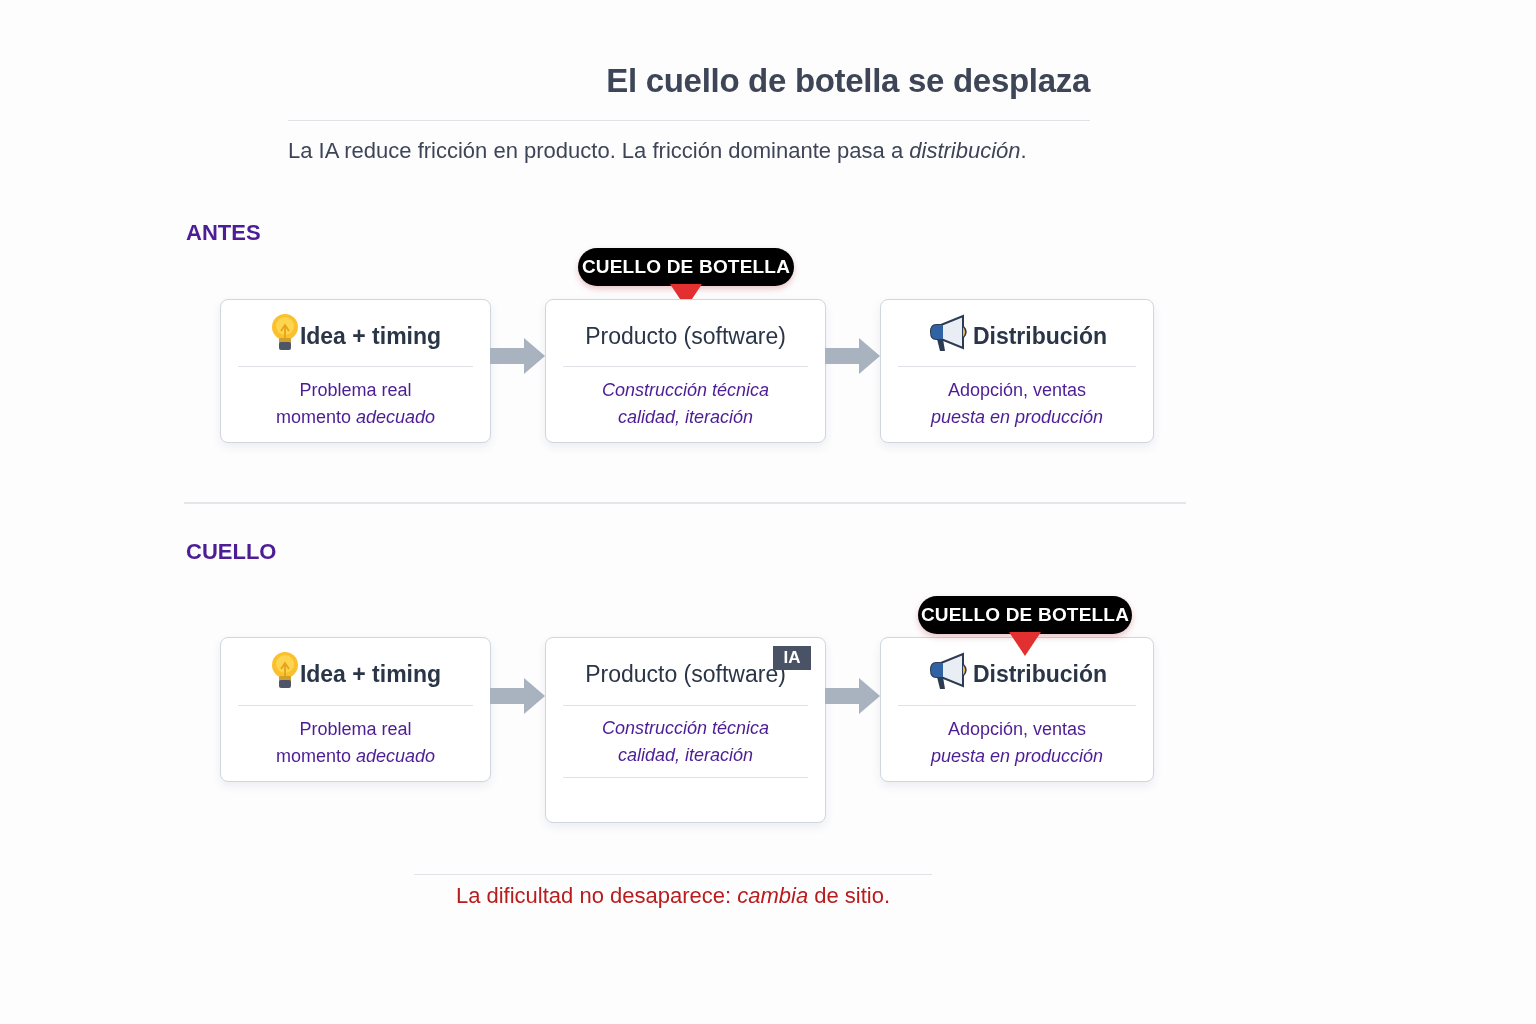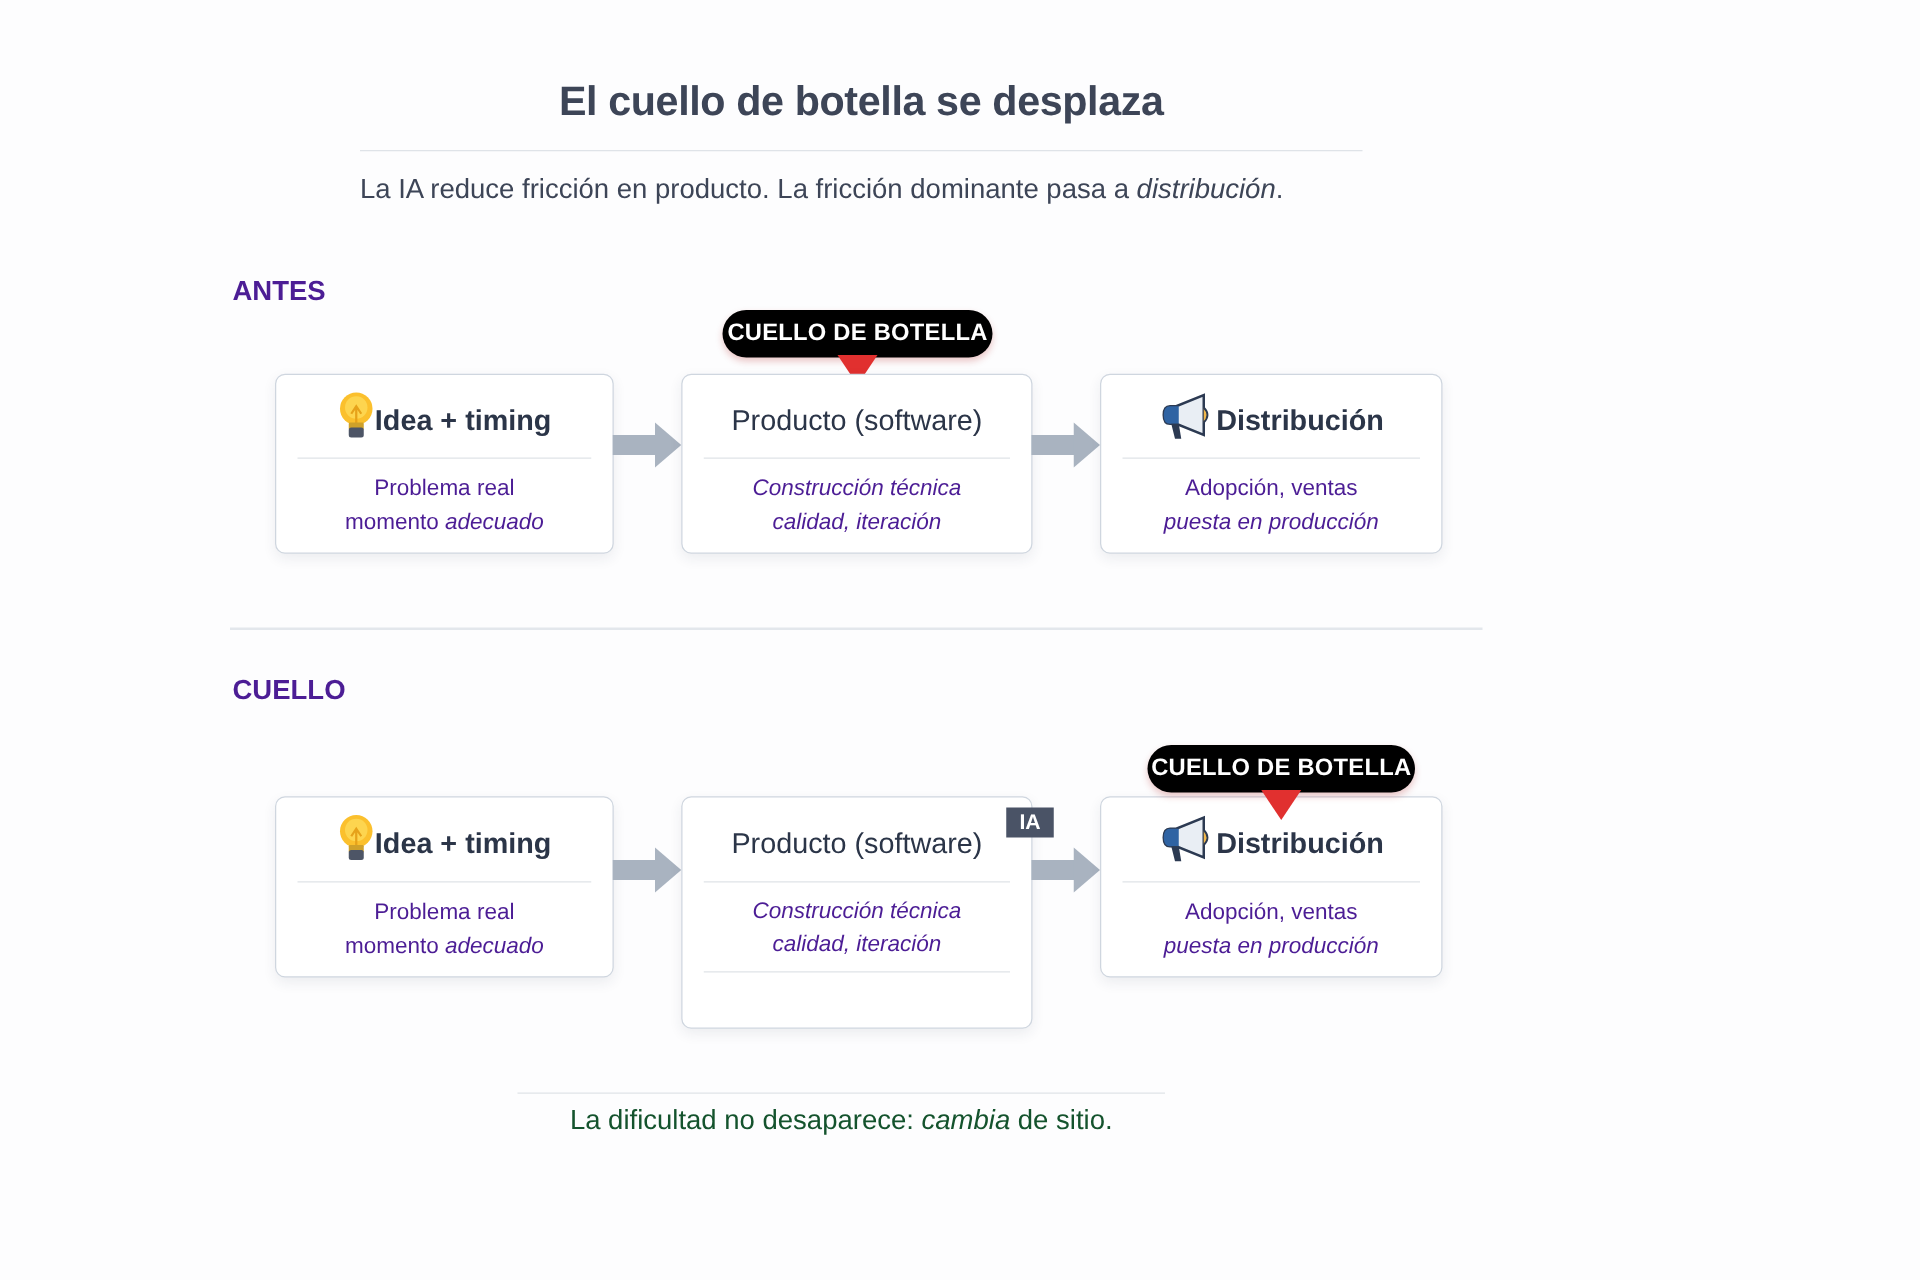--- a/index.html
+++ b/index.html
@@ -4,21 +4,21 @@
 <style>
   html, body { margin: 0; padding: 0; }
   body {
     width: 1536px; height: 1024px; position: relative; overflow: hidden;
     background: #fdfdfe;
     font-family: "Liberation Sans", "DejaVu Sans", sans-serif;
     color: #3b4456;
   }
   .title {
     position: absolute; left: 288px; width: 802px; top: 62px;
-    text-align: center; font-size: 33px; font-weight: bold; color: #3d4557;
+    text-align: right; font-size: 33px; font-weight: bold; color: #3d4557;
     letter-spacing: -0.3px;
   }
   .title-rule {
     position: absolute; left: 288px; width: 802px; top: 120px; height: 1px;
     background: #dfe3e8;
   }
   .subtitle {
     position: absolute; left: 288px; width: 802px; top: 138px;
     font-size: 22px; color: #3d4557;
   }
@@ -59,33 +59,32 @@
   }
   .badge::after {
     content: ""; position: absolute; left: 50%; bottom: -22px; transform: translateX(-50%);
     border-left: 16px solid transparent; border-right: 16px solid transparent;
     border-top: 24px solid #e1302f;
   }
   .ia-tag {
     position: absolute; background: #4a5366; color: #fff; font-weight: bold;
     font-size: 17px; border-radius: 0; width: 38px; height: 24px; line-height: 24px;
     text-align: center;
-    margin-left: 32px;
   }
   .metrics {
     position: absolute; left: 0; right: 0; top: 148px; text-align: center;
     font-size: 19px; color: #2b3548; font-weight: bold;
   }
   .metrics .gap { display: inline-block; width: 16px; }
   .footer-rule {
     position: absolute; left: 414px; width: 518px; top: 874px; height: 1px; background: #dfe3e8;
   }
   .footer {
     position: absolute; left: 414px; width: 518px; top: 883px; text-align: center;
-    font-size: 22px; color: #14532d;
+    font-size: 22px; color: #b91c1c;
   }
 </style>
 </head>
 <body>
 
 <div class="title">El cuello de botella se desplaza</div>
 <div class="title-rule"></div>
 <div class="subtitle"><span>La IA reduce fricción en producto. La fricción dominante pasa a </span><em>distribución</em><span>.</span></div>
 
 <div class="section-label" style="top:220px">ANTES</div>

